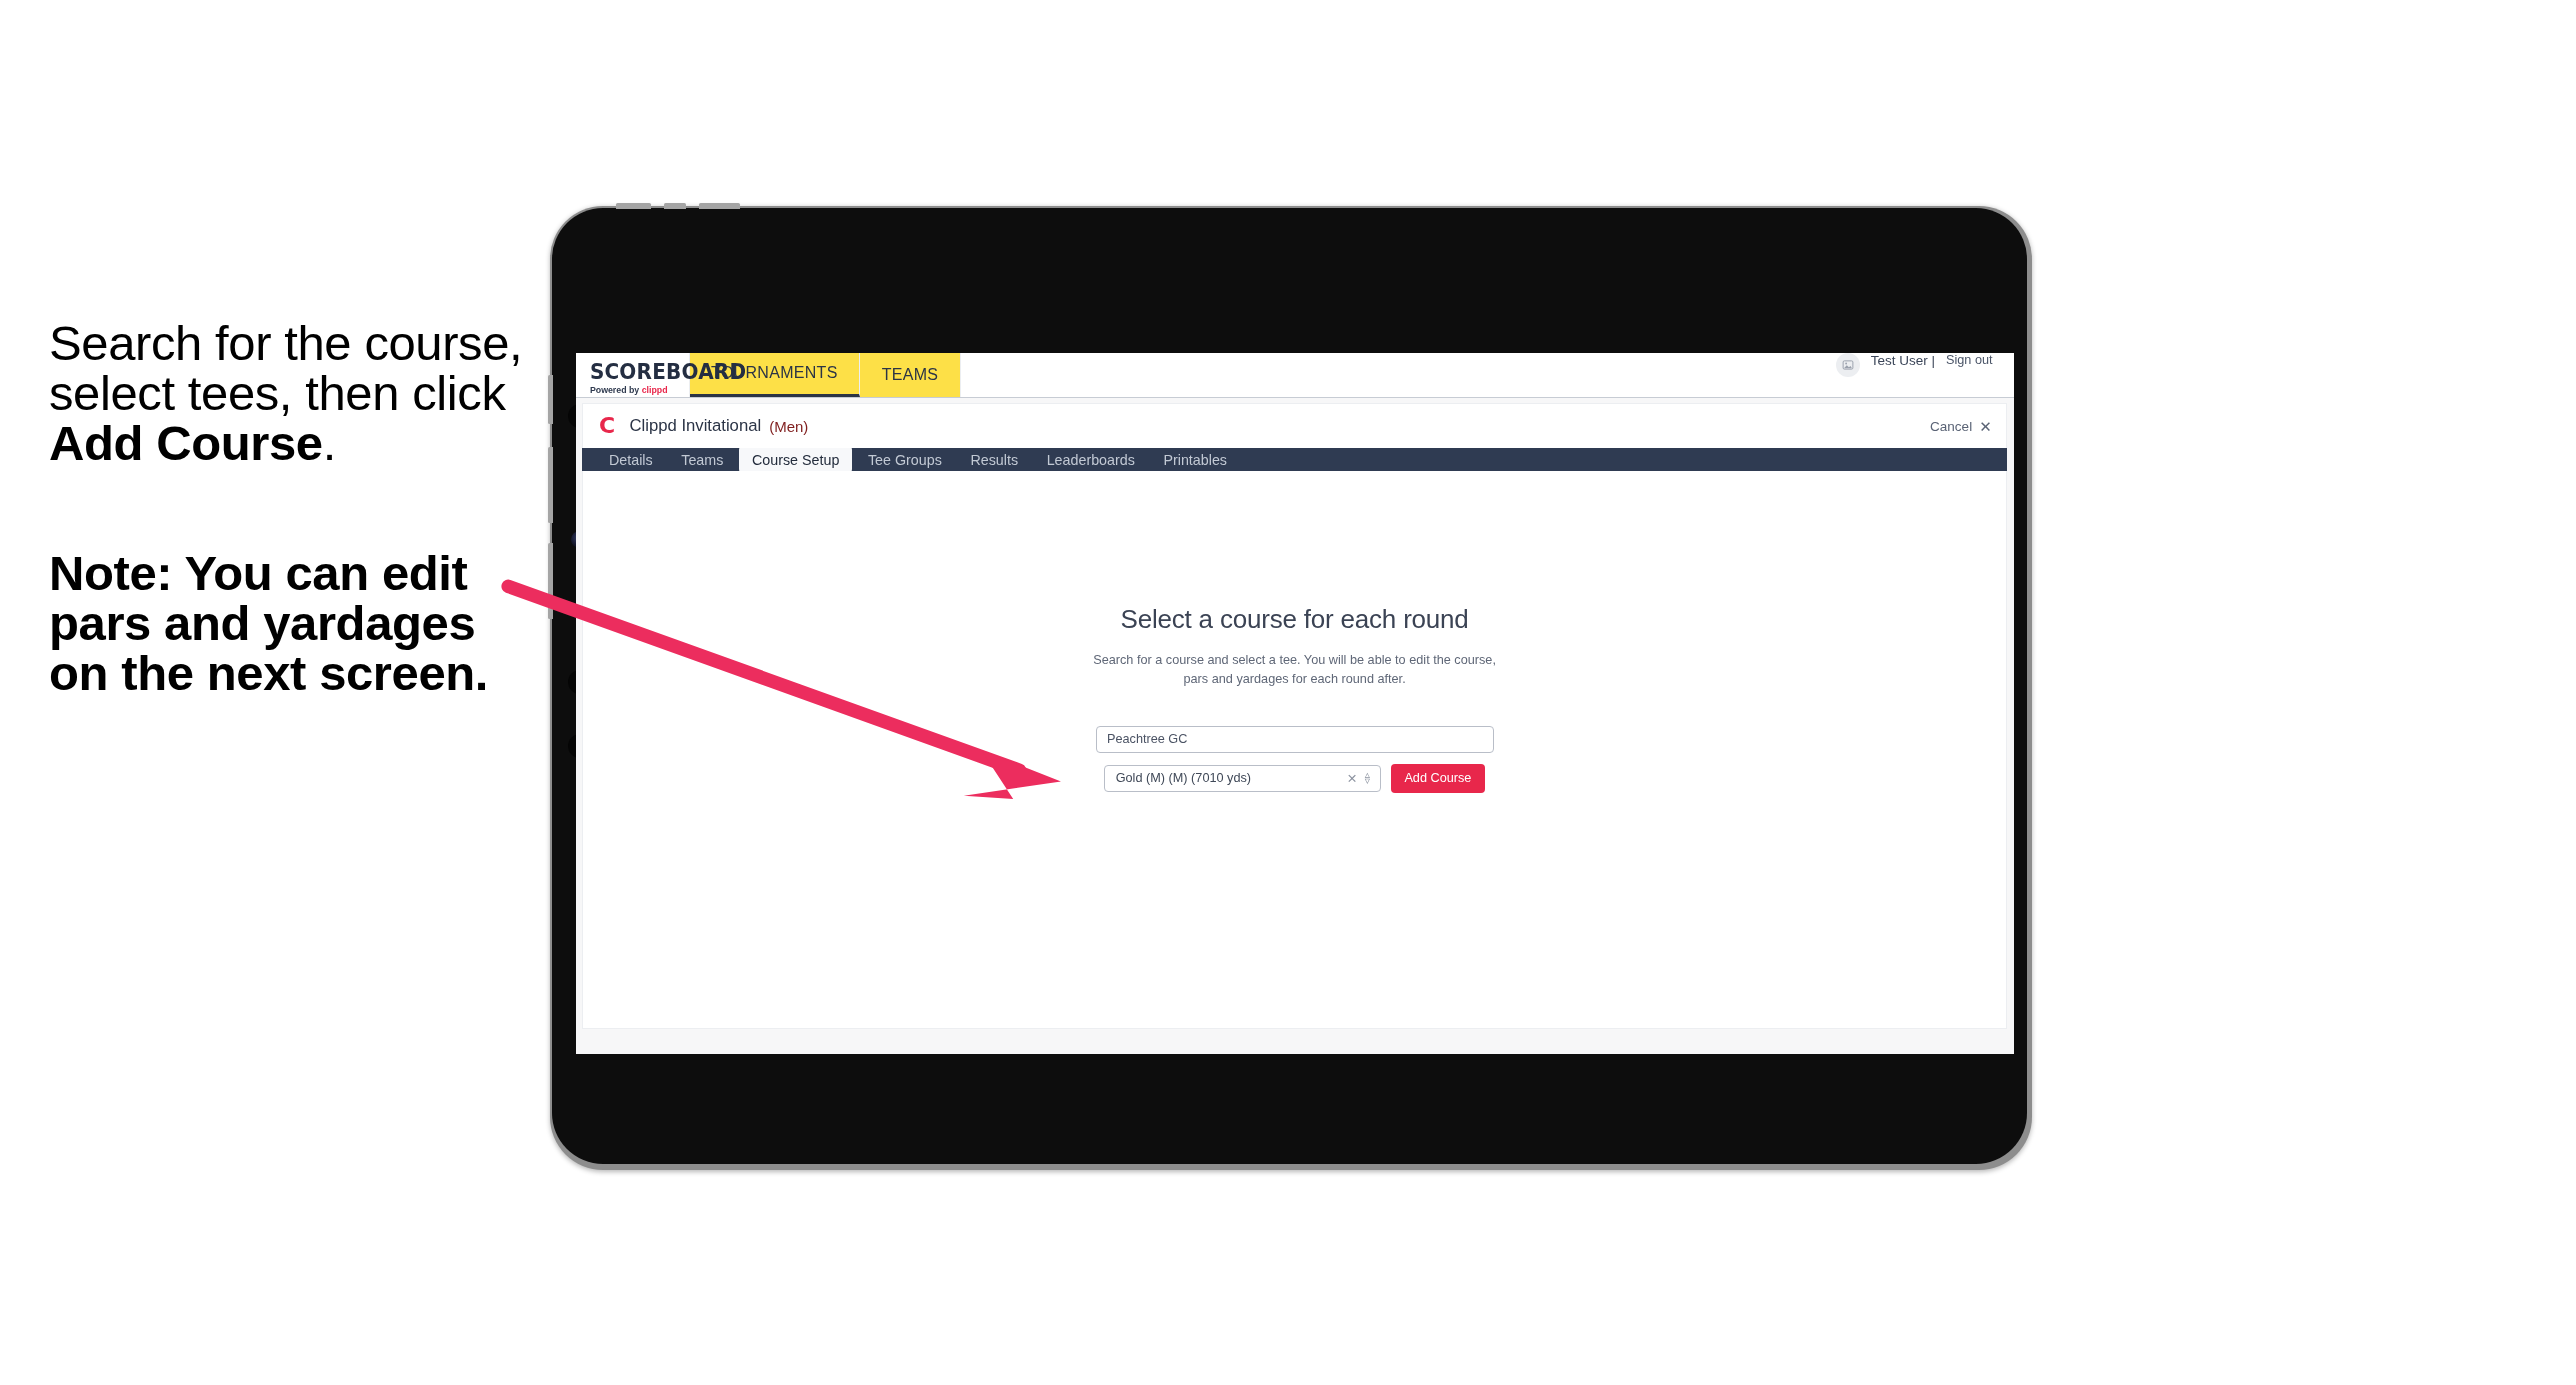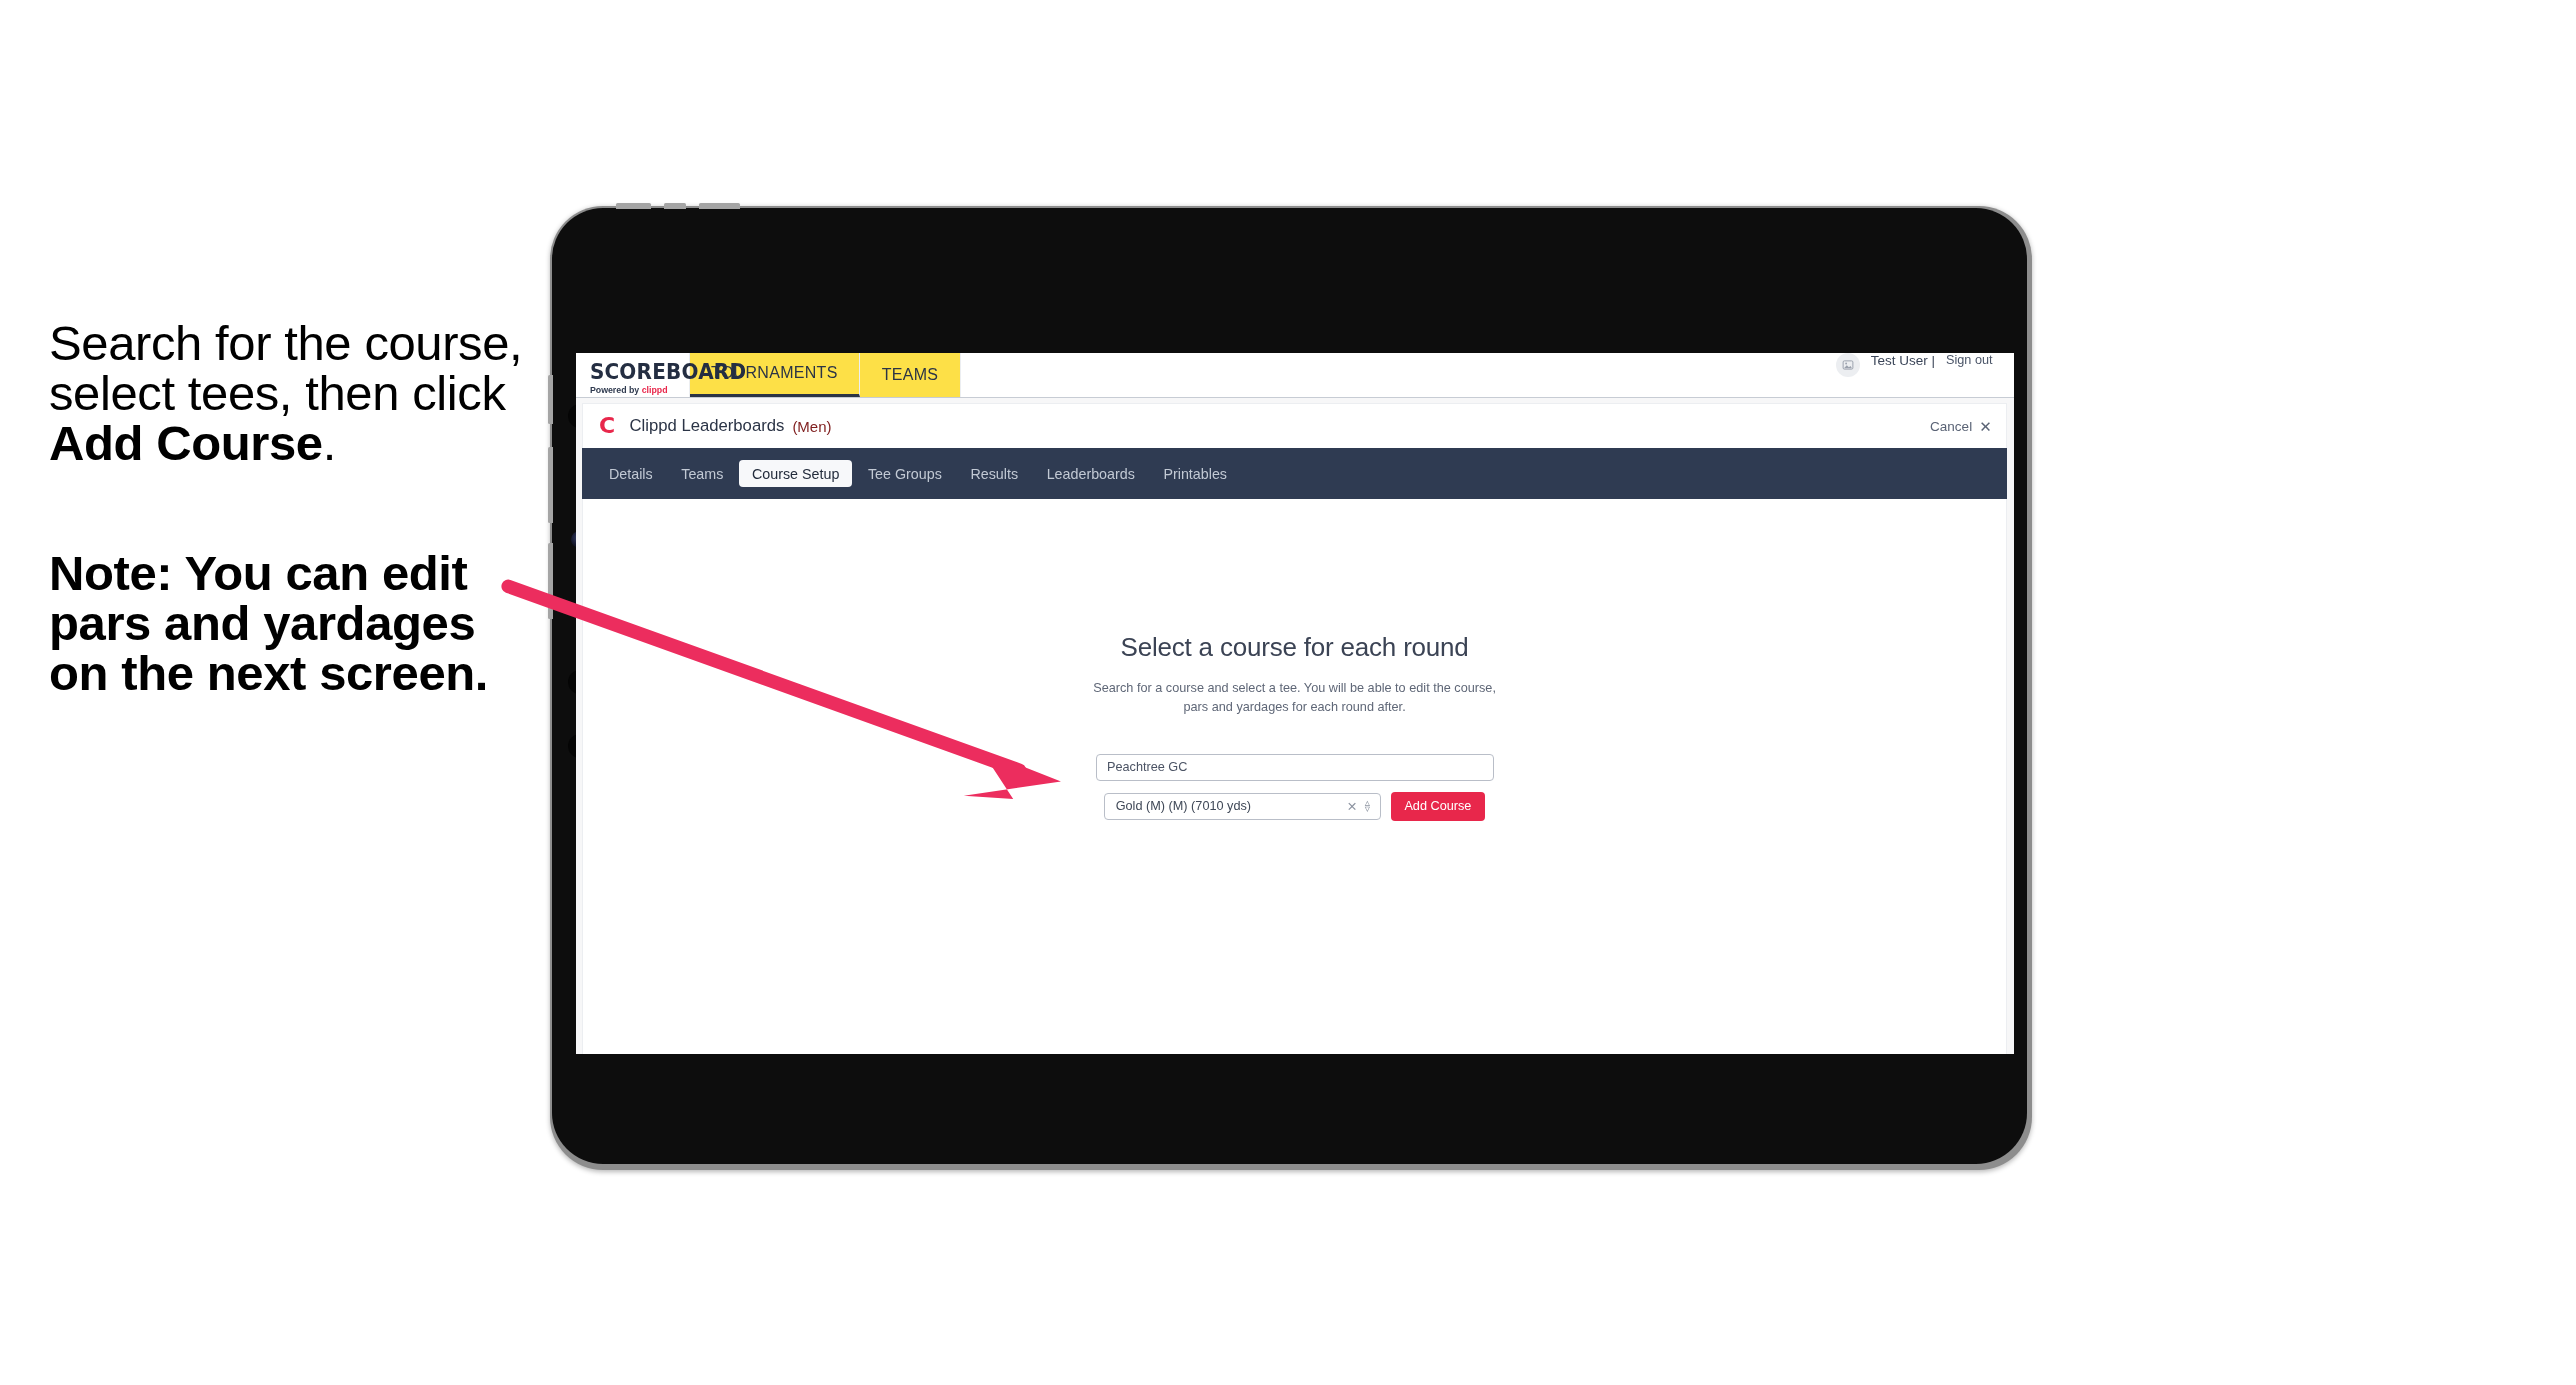--- a/index.html
+++ b/index.html
@@ -218,21 +218,21 @@
   .cancel-wrap {
     display: flex; align-items: center; gap: 7.2px;
     cursor: pointer;
   }
   .cancel-label { font-size: 13.5px; color: #5a6375; }
   .cancel-x { font-size: 15px; color: #5a6375; line-height: 1; }
 
   
   .tabbar {
     margin: 0 6.4px;
-    height: 51px;
+    height: 23px;
     background: #2f3b52;
     display: flex;
     align-items: center;
     padding: 0 14.3px;
     gap: 3.2px;
   }
   .tab {
     font-size: 14.3px;
     color: #c2c9d4;
     padding: 5.6px 12.7px;
@@ -401,21 +401,21 @@
                 <path d="M2.6 12.2 L6.4 8.2 L9.2 11 L11.2 9.2 L13.4 12.2 Z" fill="#9aa1ad"></path>
               </svg>
             </div>
             <div class="user-name">Test User |</div>
             <div class="signout">Sign out</div>
           </div>
         </div>
 
         <div class="tourn-bar">
           <div class="tourn-logo">C</div>
-          <div class="tourn-name">Clippd Leaderboards</div>
+          <div class="tourn-name">Clippd Invitational</div>
           <div class="tourn-gender">(Men)</div>
           <div class="tourn-spacer"></div>
           <div class="cancel-wrap">
             <span class="cancel-label">Cancel</span>
             <span class="cancel-x">✕</span>
           </div>
         </div>
 
         <div class="tabbar">
           <div class="tab">Details</div>

